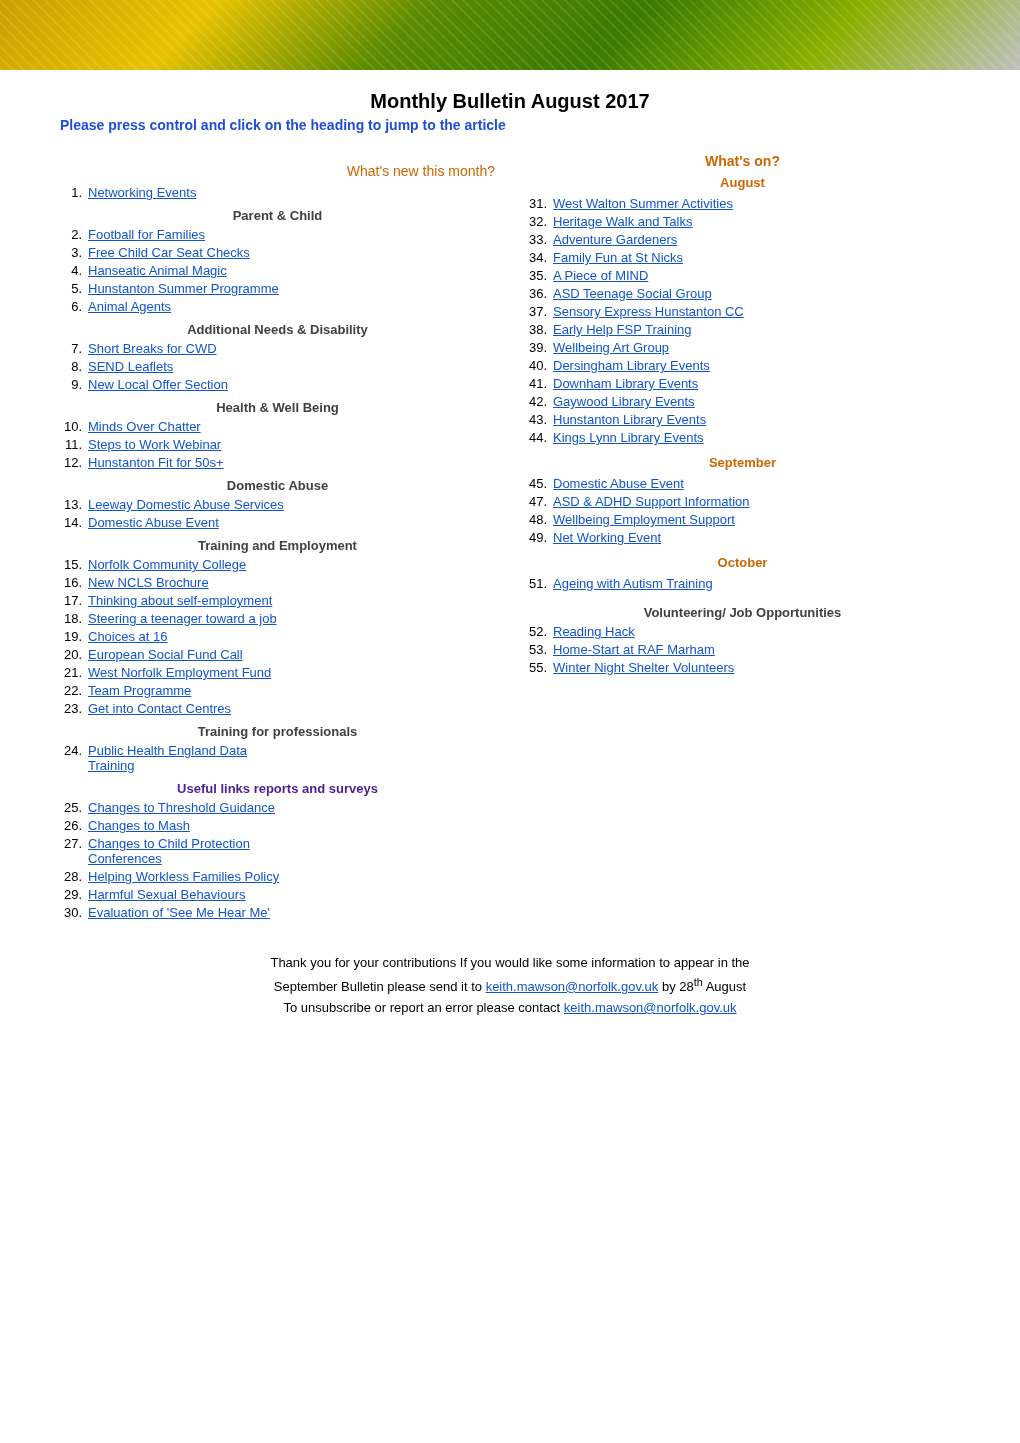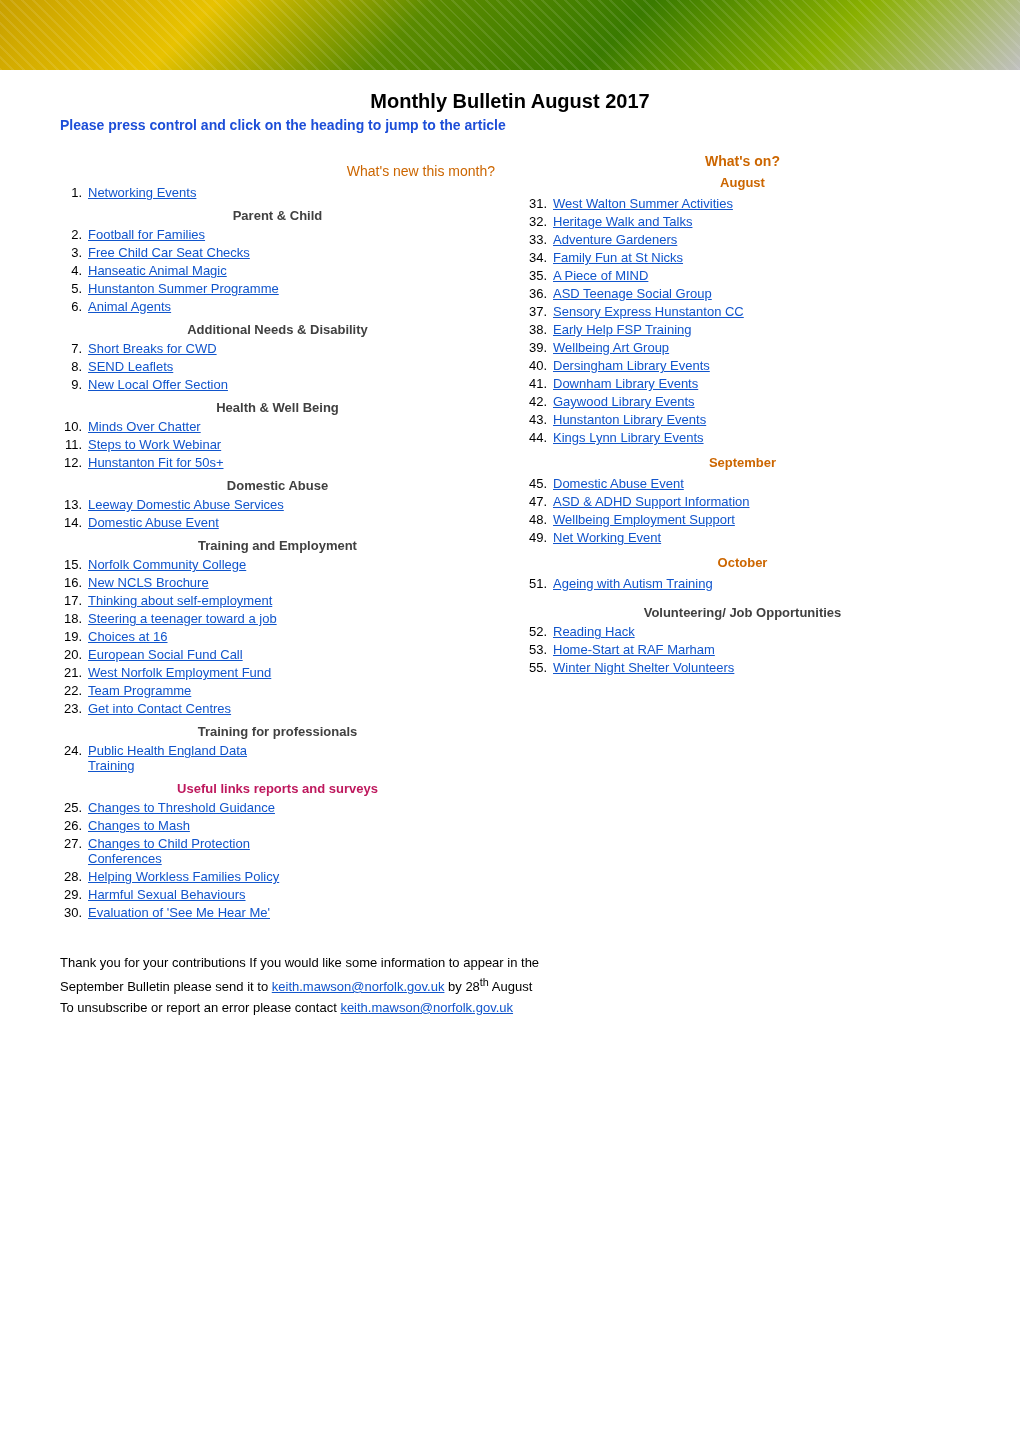--- a/index.html
+++ b/index.html
@@ -124,21 +124,21 @@
       font-size: 13px;
     }
 
     .numbered-list li a {
       color: #1155cc;
       text-decoration: underline;
       font-size: 13px;
     }
 
     .footer-text {
-      text-align: left;
+      text-align: center;
       font-size: 13px;
       margin-top: 30px;
       line-height: 1.6;
     }
 
     .footer-text a {
       color: #1155cc;
       text-decoration: underline;
     }
   </style>
@@ -275,21 +275,21 @@
       </ol>
 
       <div class="section-subheading">Training for professionals</div>
       <ol class="numbered-list">
         <li>
             <span class="num">24.</span>
             <a href="#">Public Health England Data <br>Training</a>
           </li>
       </ol>
 
-      <div class="section-subheading" style="color:#be185d;font-weight:bold;">Useful links reports and surveys</div>
+      <div class="section-subheading" style="color:#4c1d95;font-weight:bold;">Useful links reports and surveys</div>
       <ol class="numbered-list">
         <li>
             <span class="num">25.</span>
             <a href="#">Changes to Threshold Guidance</a>
           </li>
         <li>
             <span class="num">26.</span>
             <a href="#">Changes to Mash</a>
           </li>
         <li>

